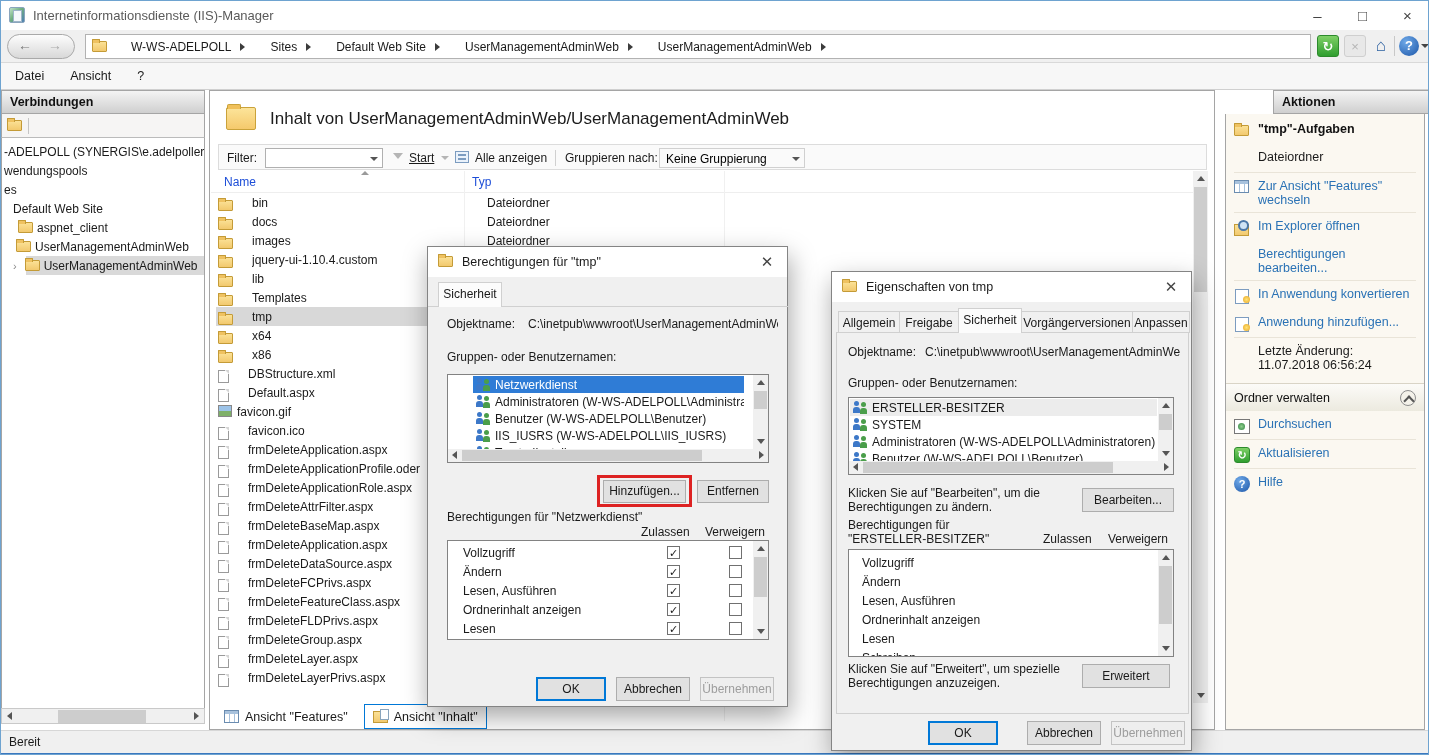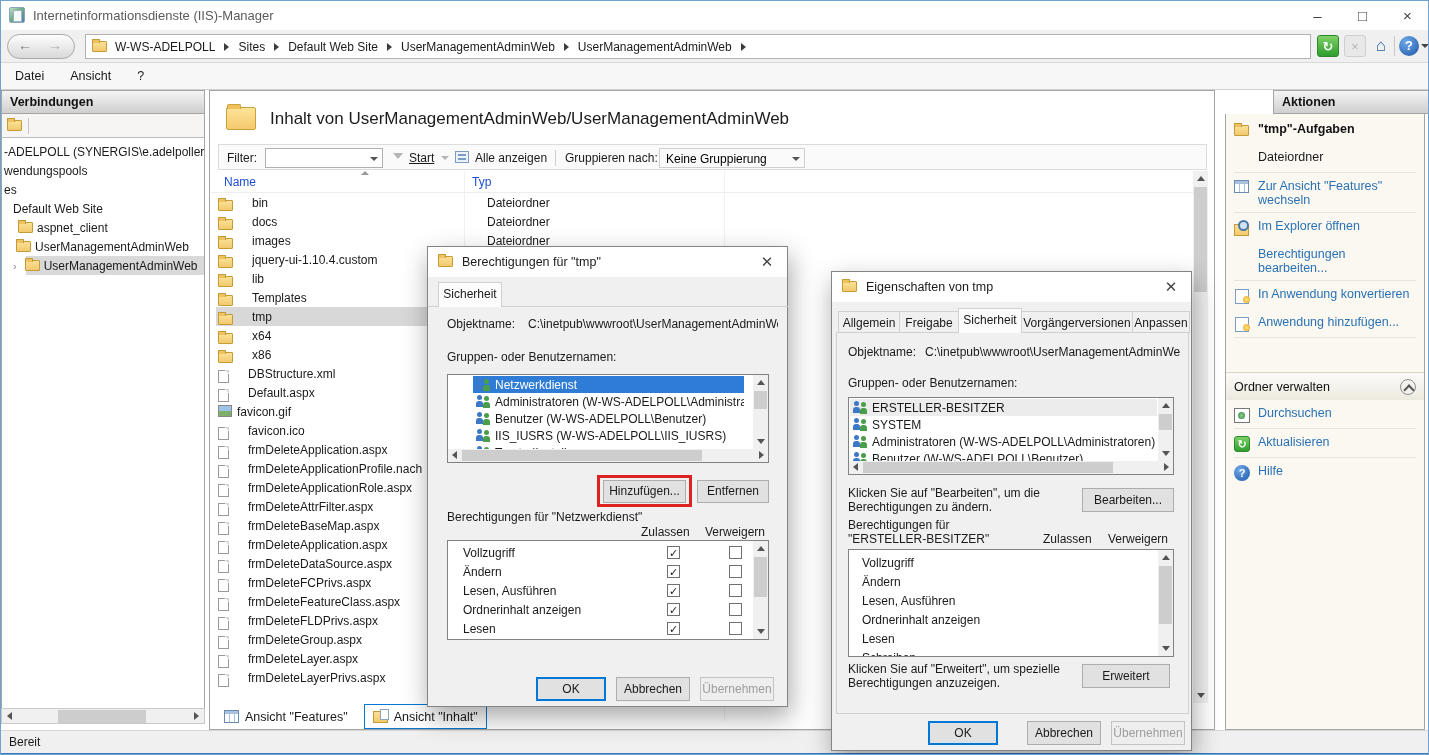--- a/index.html
+++ b/index.html
@@ -14,21 +14,21 @@
   .app-icon{left:8px;top:6px;width:16px;height:16px;background:linear-gradient(135deg,#bfe3c9 0%,#6fae7f 45%,#4d7fb5 100%);border:1px solid #8aa5bd;border-radius:2px;}
   .app-icon::after{content:"";position:absolute;left:3px;top:2px;width:7px;height:10px;background:#f4f8fb;border:1px solid #9db4c8;}
   #title-text{left:32px;top:7px;font-size:13px;color:#5a5a5a;}
   .wc{top:0;width:45px;height:29px;text-align:center;line-height:29px;font-size:15px;color:#444;}
 
   
   #addrbar{left:0;top:29px;width:100%;height:33px;background:#f0f0f0;border-bottom:1px solid #d9d9d9;}
   #navpill{left:6px;top:4px;width:68px;height:25px;border:1px solid #a9a9a9;border-radius:13px;background:linear-gradient(#fdfdfd,#d8d8d8);}
   #navpill .na{position:absolute;top:2px;font-size:14px;}
   #crumbbox{left:84px;top:4px;width:1226px;height:25px;background:#fff;border:1px solid #b2b2b2;display:flex;align-items:center;padding-left:6px;overflow:hidden;}
-  .crumb{font-size:12px;color:#1a1a1a;white-space:nowrap;}
+  .crumb{font-size:12px;color:#1a1a1a;white-space:nowrap;margin-left:16px;}
   .crumb-arrow{width:0;height:0;border-left:5px solid #3c3c3c;border-top:4px solid transparent;border-bottom:4px solid transparent;margin:0 9px;}
   .abtn{top:5px;width:22px;height:22px;border-radius:3px;text-align:center;line-height:21px;font-size:13px;}
   #btn-refresh{left:1316px;background:linear-gradient(#7ed066,#2f9e2f);border:1px solid #2c8a2c;color:#fff;font-weight:bold;}
   #btn-stop{left:1343px;background:#e8e8e8;border:1px solid #cfcfcf;color:#b5b5b5;}
   #btn-home{left:1369px;color:#2a5fa0;font-size:17px;}
   .vline{top:6px;width:1px;height:20px;background:#c8c8c8;}
   #btn-help{left:1398px;width:20px;height:20px;border-radius:50%;background:radial-gradient(circle at 35% 30%,#6fa9e8,#1c56a8);color:#fff;font-weight:bold;font-size:13px;line-height:20px;text-align:center;top:6px;}
   #help-dd{left:1420px;top:14px;width:0;height:0;border-top:4px solid #444;border-left:4px solid transparent;border-right:4px solid transparent;}
 
   
@@ -342,21 +342,21 @@
           <div class="fname">favicon.ico</div>
           <div class="ftype"></div>
         </div>
         <div class="frow">
           <div class="fi icon-file"></div>
           <div class="fname">frmDeleteApplication.aspx</div>
           <div class="ftype"></div>
         </div>
         <div class="frow">
           <div class="fi icon-file"></div>
-          <div class="fname">frmDeleteApplicationProfile.nach</div>
+          <div class="fname">frmDeleteApplicationProfile.oder</div>
           <div class="ftype"></div>
         </div>
         <div class="frow">
           <div class="fi icon-file"></div>
           <div class="fname">frmDeleteApplicationRole.aspx</div>
           <div class="ftype"></div>
         </div>
         <div class="frow">
           <div class="fi icon-file"></div>
           <div class="fname">frmDeleteAttrFilter.aspx</div>
@@ -460,20 +460,21 @@
       <div class="act-row div">
         <div class="ai ai-app"></div>
         <div class="act-link" style="flex: 1 1 0%;">In Anwendung konvertieren</div>
       </div>
       <div class="act-row">
         <div class="ai ai-app"></div>
         <div class="act-link" style="flex: 1 1 0%;">Anwendung hinzufügen...</div>
       </div>
       <div class="act-row div">
         <div class="ai ai-none"></div>
+        <div class="act-text" style="flex: 1 1 0%;">Letzte Änderung: 11.07.2018 06:56:24</div>
       </div>
       <div class="act-section">
         <div>Ordner verwalten</div>
         <div class="chev-circle"></div>
       </div>
       <div class="act-row">
         <div class="ai ai-browse"></div>
         <div class="act-link" style="flex: 1 1 0%;">Durchsuchen</div>
       </div>
       <div class="act-row div">

